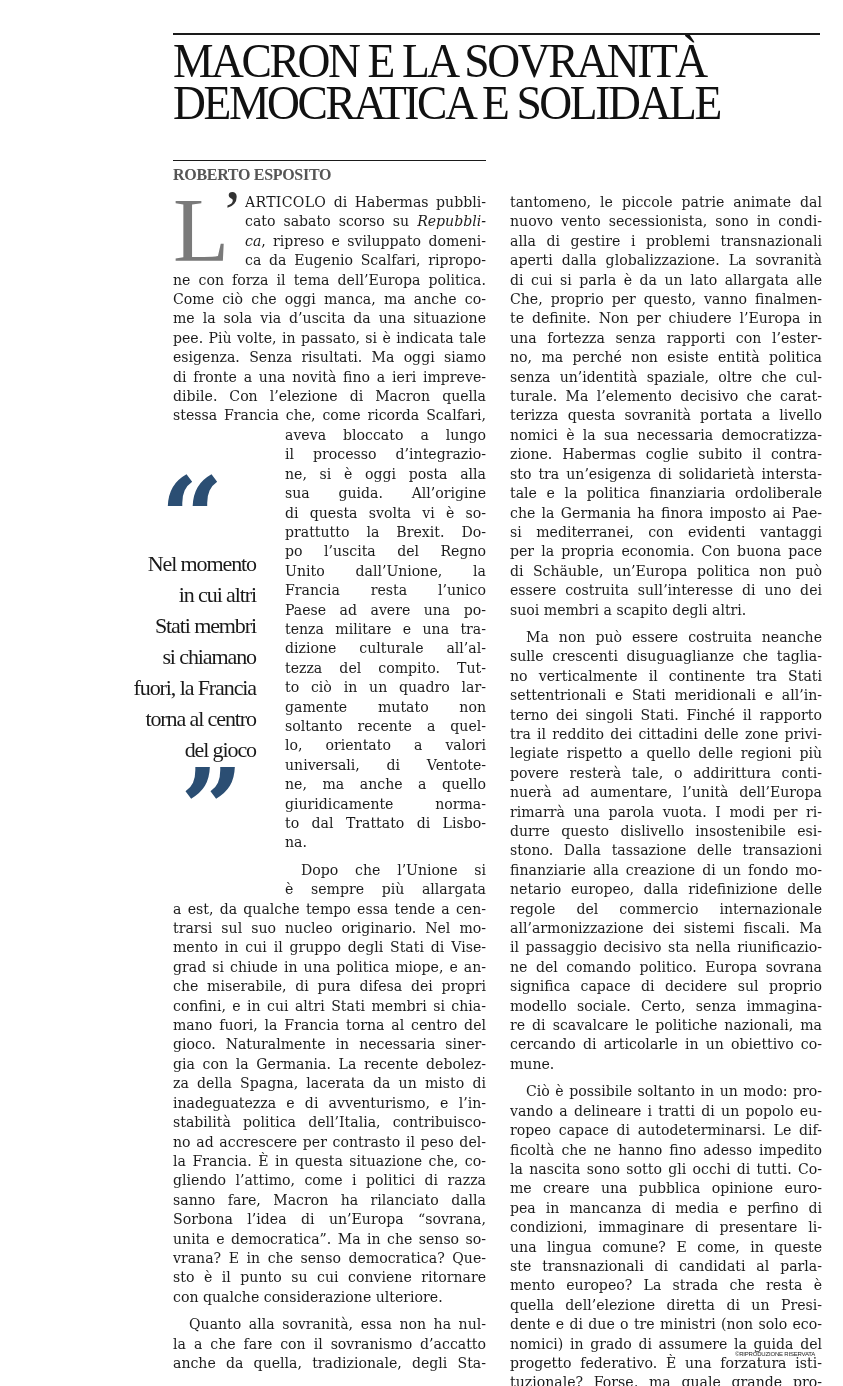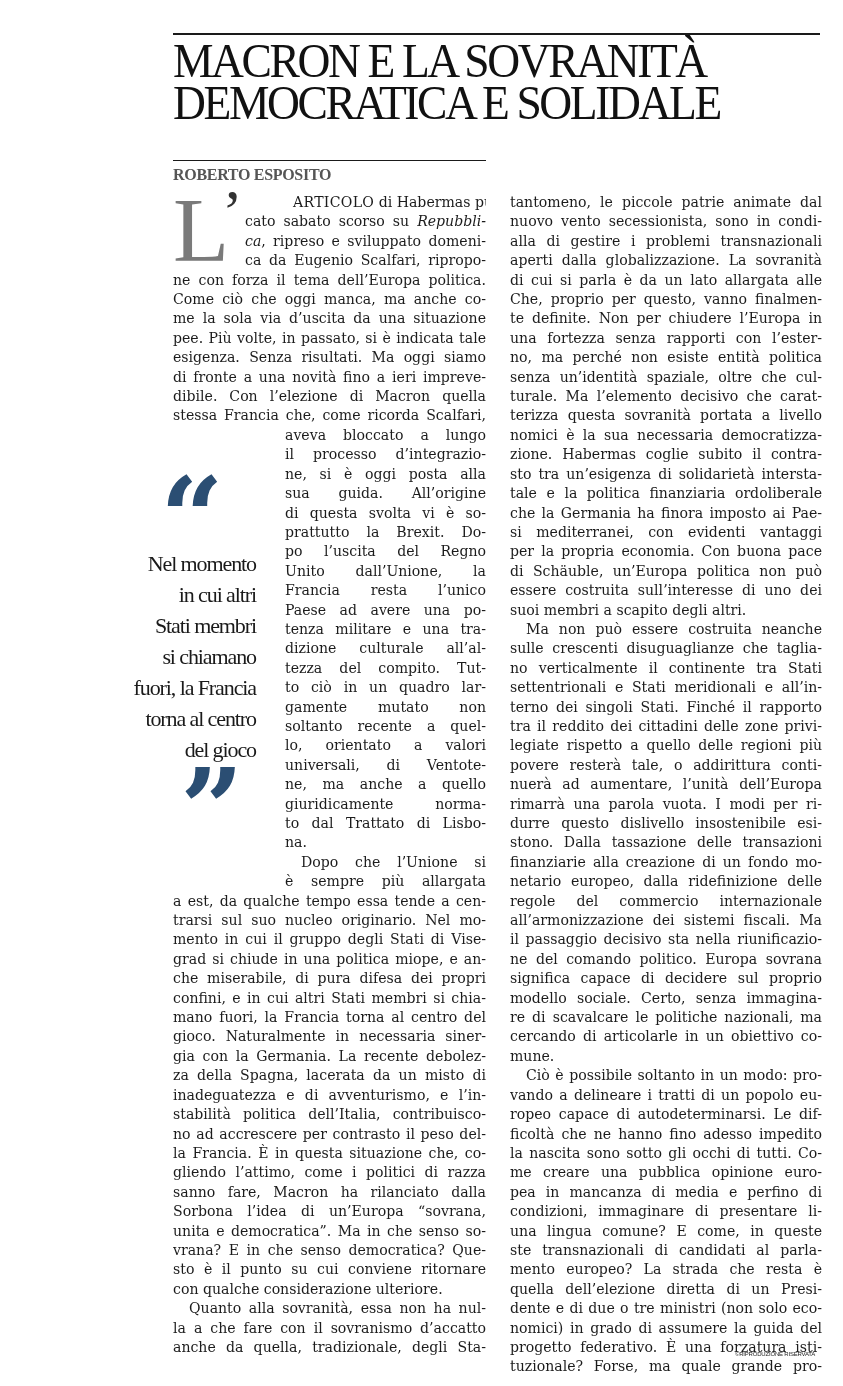--- a/index.html
+++ b/index.html
@@ -16,31 +16,31 @@
   .col { position:absolute; font-family:"DejaVu Serif", serif; font-size:14.1px;
          line-height:19.4px; color:#1c1c1c; text-align:justify; }
   .col .line { display:block; text-align:justify; text-align-last:justify; white-space:nowrap; overflow:hidden; }
   .col .line.last { text-align-last:left; }
   .col-left { left:173px; top:193px; width:313px; }
   .col-right { left:510px; top:193px; width:312px; }
   .dropcap { position:absolute; left:173px; top:190px; font-family:"Liberation Serif", serif;
              font-size:92px; line-height:80px; color:#7a7a7a; }
   .dropcap-apos { position:absolute; left:222px; top:176px; font-family:"Liberation Serif", serif;
              font-size:62px; color:#333; }
-  .smallcaps { font-variant:small-caps; letter-spacing:0.3px;margin-left:48px; }
+  .smallcaps { font-variant:small-caps; letter-spacing:0.3px; }
   .pull-quote { position:absolute; left:88px; top:478px; width:168px; text-align:right; }
   .quote-open, .quote-close { font-family:"DejaVu Serif", serif; font-weight:bold; color:#2b4e73;
              font-size:110px; line-height:80px; height:70px; text-align:center; padding-left:40px; }
   .quote-open { margin-bottom:0; }
   .quote-text { font-family:"Liberation Serif", serif; font-size:22px; line-height:31px;
                 letter-spacing:-1.1px; color:#1a1a1a; margin-top:0px; }
   .quote-close { position:absolute; left:88px; top:770px; width:168px; }
   .copyright { position:absolute; left:735px; top:1351px; font-family:"Liberation Sans", sans-serif;
                font-size:6px; letter-spacing:-0.2px; color:#222; }
-  .indent { padding-left:16px; }
+  .indent { padding-left:16px;margin-top:8px; }
 </style>
 </head>
 <body>
 
 <div class="top-rule"></div>
 
 <h1 class="headline">
   <span style="display:block">MACRON E LA SOVRANITÀ</span>
   <span style="display:block">DEMOCRATICA E SOLIDALE</span>
 </h1>

